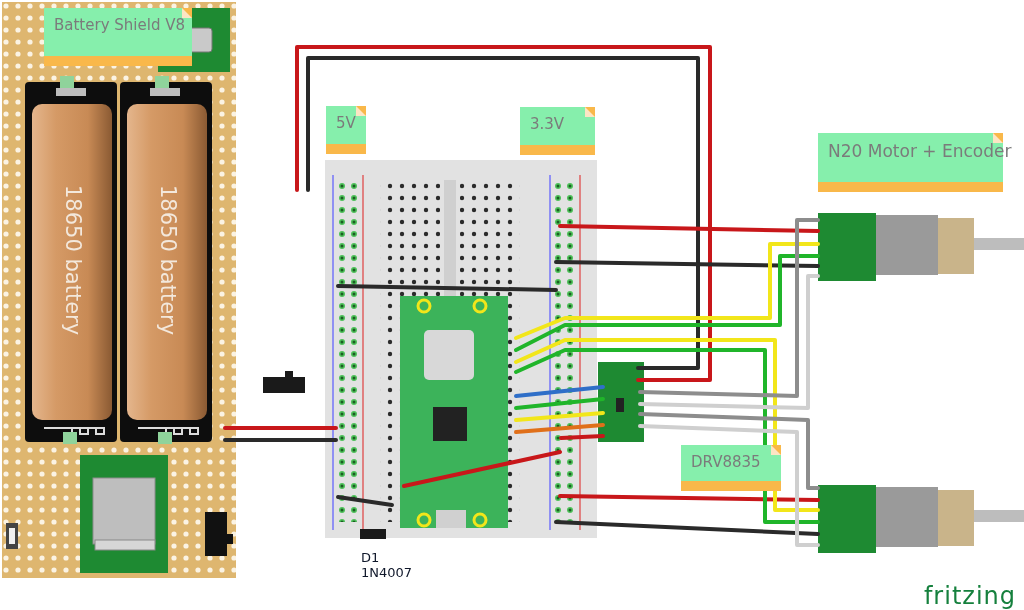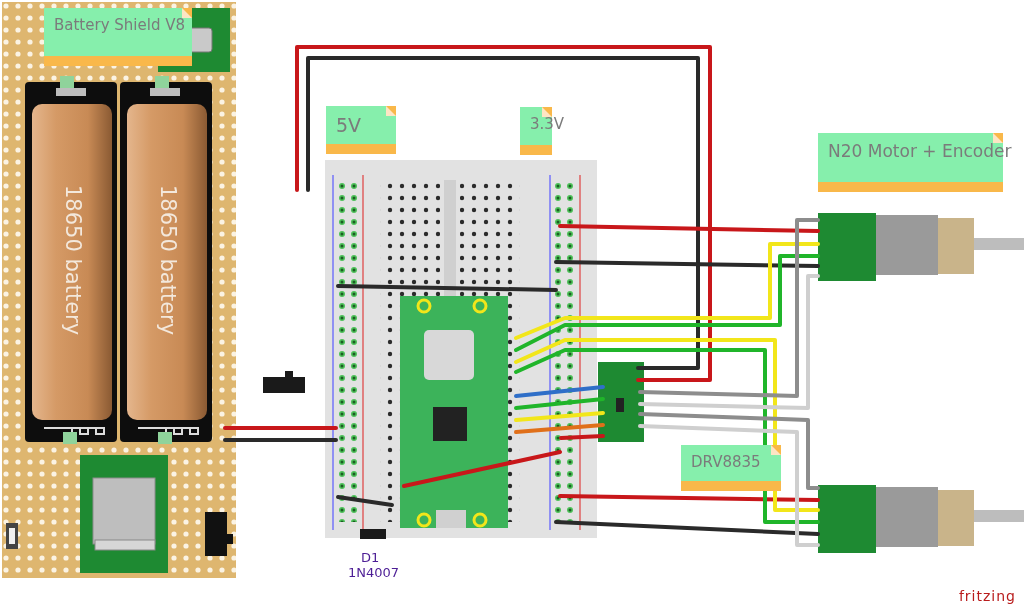--- a/index.html
+++ b/index.html
@@ -1,22 +1,22 @@
 <!DOCTYPE html>
 <html><head>
 <meta charset="utf-8">
 <style>
   html, body { margin:0; padding:0; background:#ffffff; }
   body { width:1024px; height:610px; position:relative; overflow:hidden; font-family:"DejaVu Sans", sans-serif; }
   #canvas { position:absolute; left:0; top:0; width:1024px; height:610px; }
   .note { position:absolute; background:#86efac; border-bottom:10px solid #f9b84a; color:#7b7b7b; font-family:"DejaVu Sans", sans-serif; box-sizing:border-box; }
   .note::after { content:""; position:absolute; right:0; top:0; width:0; height:0; border-left:10px solid #fde5c4; border-top:10px solid #f9b84a; }
   .note span { position:absolute; left:10px; top:8px; white-space:nowrap; }
-  .plain-label { position:absolute; color:#4c1d95; font-family:"DejaVu Sans", sans-serif; font-size:13px; line-height:15px; }
-  .logo { position:absolute; right:8px; bottom:6px; color:#b91c1c; font-family:"DejaVu Sans", sans-serif; font-size:14px; letter-spacing:1px; }
+  .plain-label { position:absolute; color:#0f172a; font-family:"DejaVu Sans", sans-serif; font-size:13px; line-height:15px; }
+  .logo { position:absolute; right:8px; bottom:0; color:#15803d; font-family:"DejaVu Sans", sans-serif; font-size:24px; letter-spacing:1px; }
   .batt-label { position:absolute; color:#f3e8dc; font-size:21px; white-space:nowrap; transform:rotate(90deg); transform-origin:center center; }
 </style>
 </head>
 <body>
 
 <svg id="canvas" width="1024" height="610" viewBox="0 0 1024 610" xmlns="http://www.w3.org/2000/svg">
   <defs>
     <pattern id="perf" width="12" height="12" patternUnits="userSpaceOnUse">
       <rect width="12" height="12" fill="#deb66f"></rect>
       <circle cx="6" cy="6" r="2.6" fill="#fbf3e3"></circle>
@@ -152,32 +152,32 @@
       <polyline points="225,440 336,440" stroke="#2a2a2a"></polyline>
       <polyline points="404,486 560,452" stroke="#c8171a"></polyline>
       <polyline points="338,286 556,290" stroke="#2a2a2a"></polyline>
       <polyline points="338,497 392,505" stroke="#2a2a2a"></polyline>
     </g>
 </svg>
 
 <div class="note" style="left:44px;top:8px;width:148px;height:58px;font-size:15px;">
     <span>Battery Shield V8</span>
   </div>
-<div class="note" style="left:326px;top:106px;width:70px;height:48px;font-size:19px;">
+<div class="note" style="left:326px;top:106px;width:40px;height:48px;font-size:15px;">
     <span>5V</span>
   </div>
-<div class="note" style="left:520px;top:107px;width:32px;height:48px;font-size:15px;">
+<div class="note" style="left:520px;top:107px;width:75px;height:48px;font-size:15px;">
     <span>3.3V</span>
   </div>
 <div class="note" style="left:818px;top:133px;width:185px;height:59px;font-size:17px;">
     <span>N20 Motor + Encoder</span>
   </div>
 <div class="note" style="left:681px;top:445px;width:100px;height:46px;font-size:15px;">
     <span>DRV8835</span>
   </div>
 
 <div class="batt-label" style="left:-2px;top:248px;width:150px;">18650 battery</div>
 <div class="batt-label" style="left:93px;top:248px;width:150px;">18650 battery</div>
 
 <div class="plain-label" style="left:361px;top:550px;">D1</div>
-<div class="plain-label" style="left:348px;top:565px;">1N4007</div>
+<div class="plain-label" style="left:361px;top:565px;">1N4007</div>
 
 <div class="logo">fritzing</div>
 
 </body></html>

